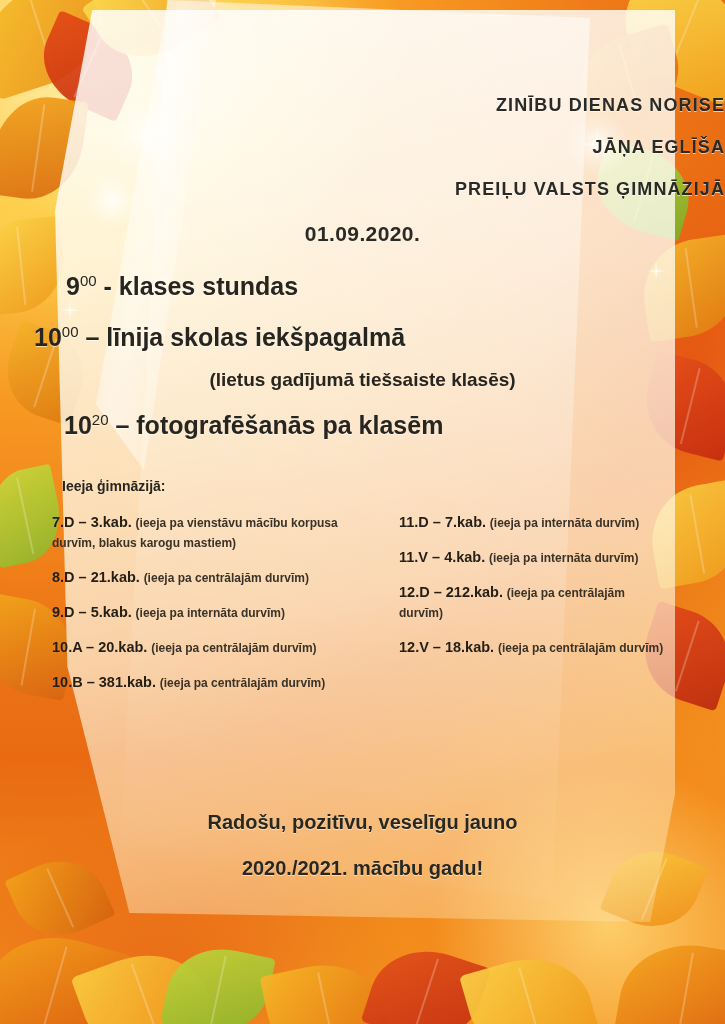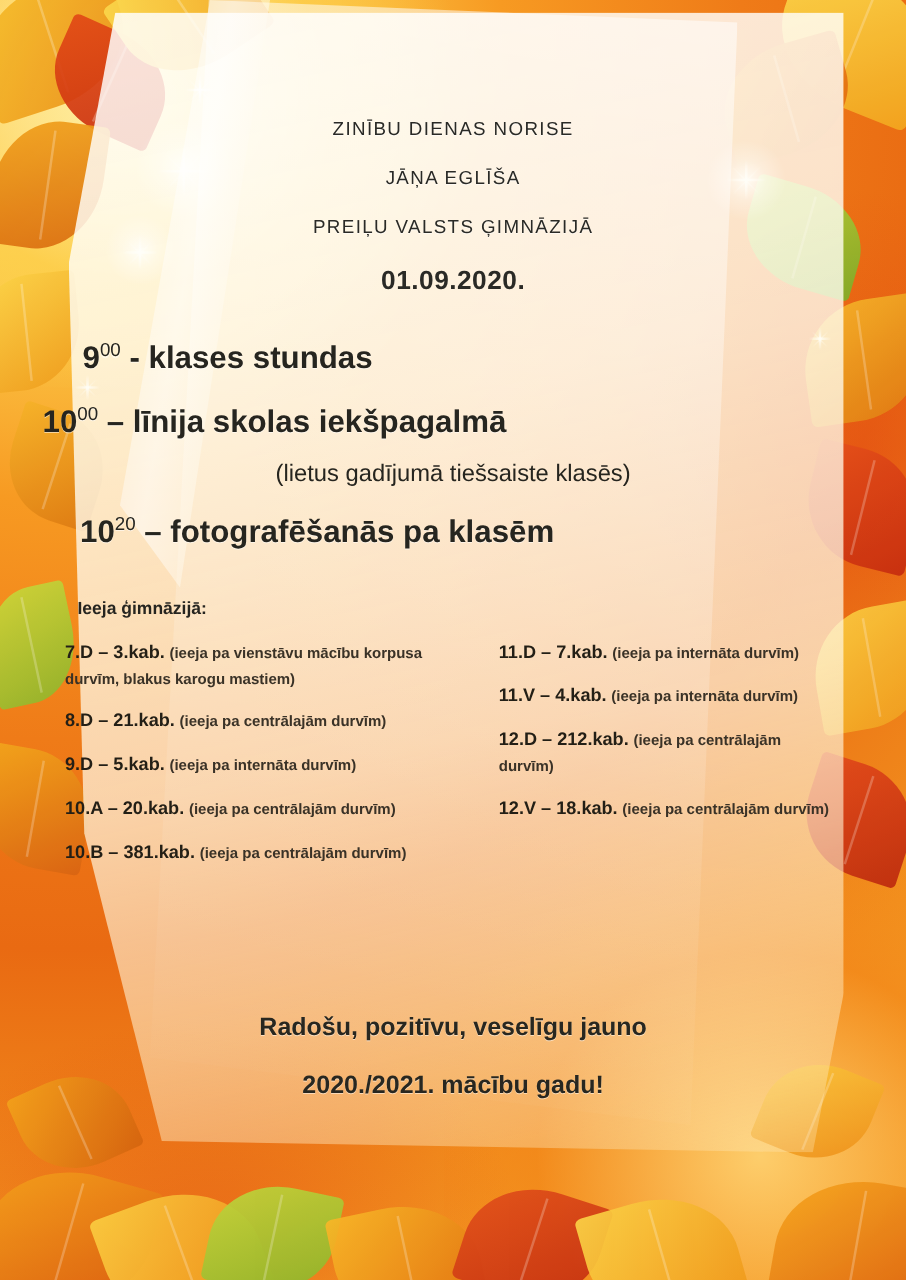--- a/index.html
+++ b/index.html
@@ -101,39 +101,40 @@
     clip-path: polygon(60% 0%, 100% 0%, 40% 100%, 0% 86%);
   }
 
   
   .content {
     position:absolute; inset:0;
     color:#20201e;
   }
   .title-block { position:absolute; left:0; right:0; top:96px; text-align:center; }
   .title-line {
-    font-size:15px; font-weight:normal; letter-spacing:1.1px;
+    font-size:18px; font-weight:bold; letter-spacing:1.1px;
     color:#2a2a26; line-height:1.0; margin-bottom:24px;
     text-shadow:0 1px 0 rgba(255,255,255,.6);
+    text-align:right;
   }
   .title-date {
     font-size:21px; font-weight:bold; color:#2a2a26; letter-spacing:.4px;
   }
 
   .sched { position:absolute; left:0; right:0; top:272px; }
   .sched-row {
     font-size:25px; font-weight:bold; color:#26251f;
     margin:0 0 22px 0;
     text-shadow:0 1px 0 rgba(255,255,255,.55);
   }
   .sched-row.r1 { padding-left:66px; }
   .sched-row.r2 { padding-left:34px; }
   .sched-row.r4 { padding-left:64px; margin-bottom:2px; }
   .sched-note {
-    font-size:19px; font-weight:normal; color:#26251f;
+    font-size:19px; font-weight:bold; color:#26251f;
     text-align:center; margin:-6px 0 20px 0;
   }
   sup.h { font-size:15px; font-weight:normal; vertical-align:super; }
 
   .ieeja {
     position:absolute; left:62px; top:478px;
     font-size:14px; font-weight:bold; color:#262520;
   }
 
   .cols {

